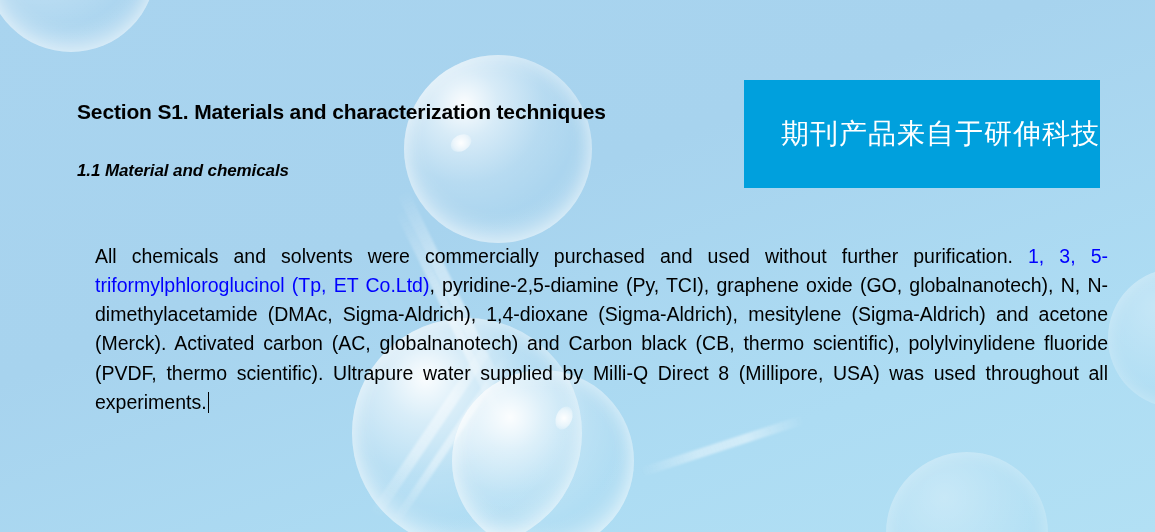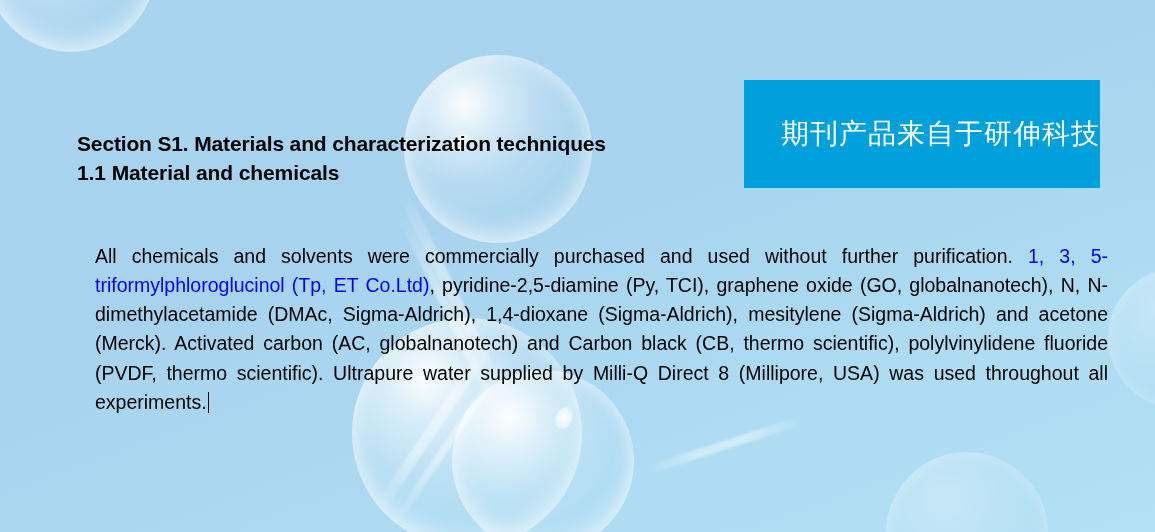--- a/index.html
+++ b/index.html
@@ -93,32 +93,32 @@
 
   #section-heading {
     position: absolute;
     left: 77px;
     top: 100px;
     font-size: 21px;
     font-weight: bold;
     color: #000000;
     letter-spacing: -0.15px;
     white-space: nowrap;
-    margin-top: 32px;
   }
 
   #subsection-heading {
     position: absolute;
     left: 77px;
     top: 161px;
-    font-size: 21px;
+    font-size: 17px;
     font-weight: bold;
     color: #000000;
     letter-spacing: -0.1px;
     white-space: nowrap;
+    font-style: italic;
   }
 
   #body-paragraph {
     position: absolute;
     left: 77px;
     top: 222px;
     width: 1013px;
     font-size: 19.5px;
     line-height: 29.3px;
     color: #000000;

